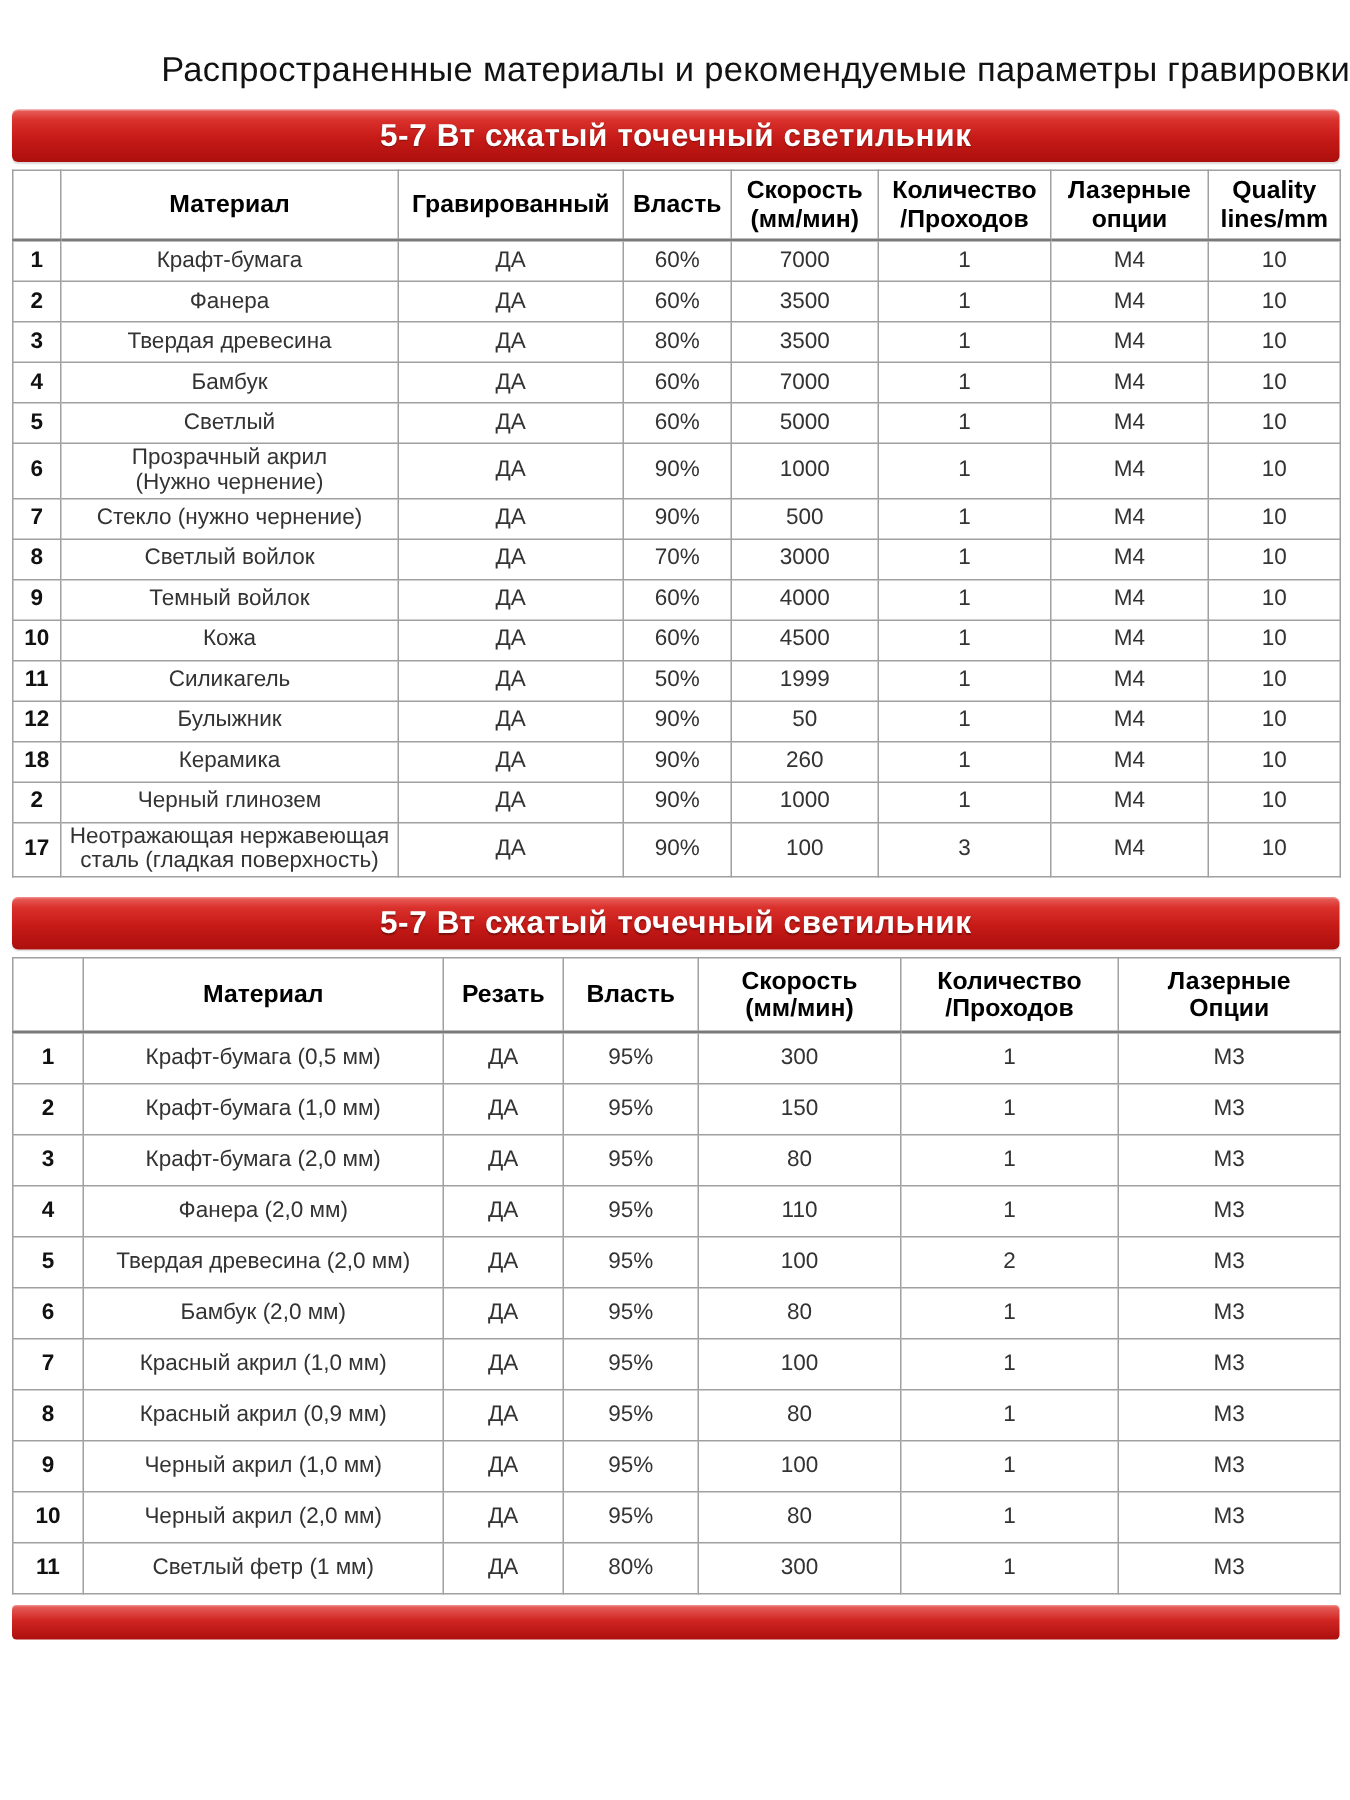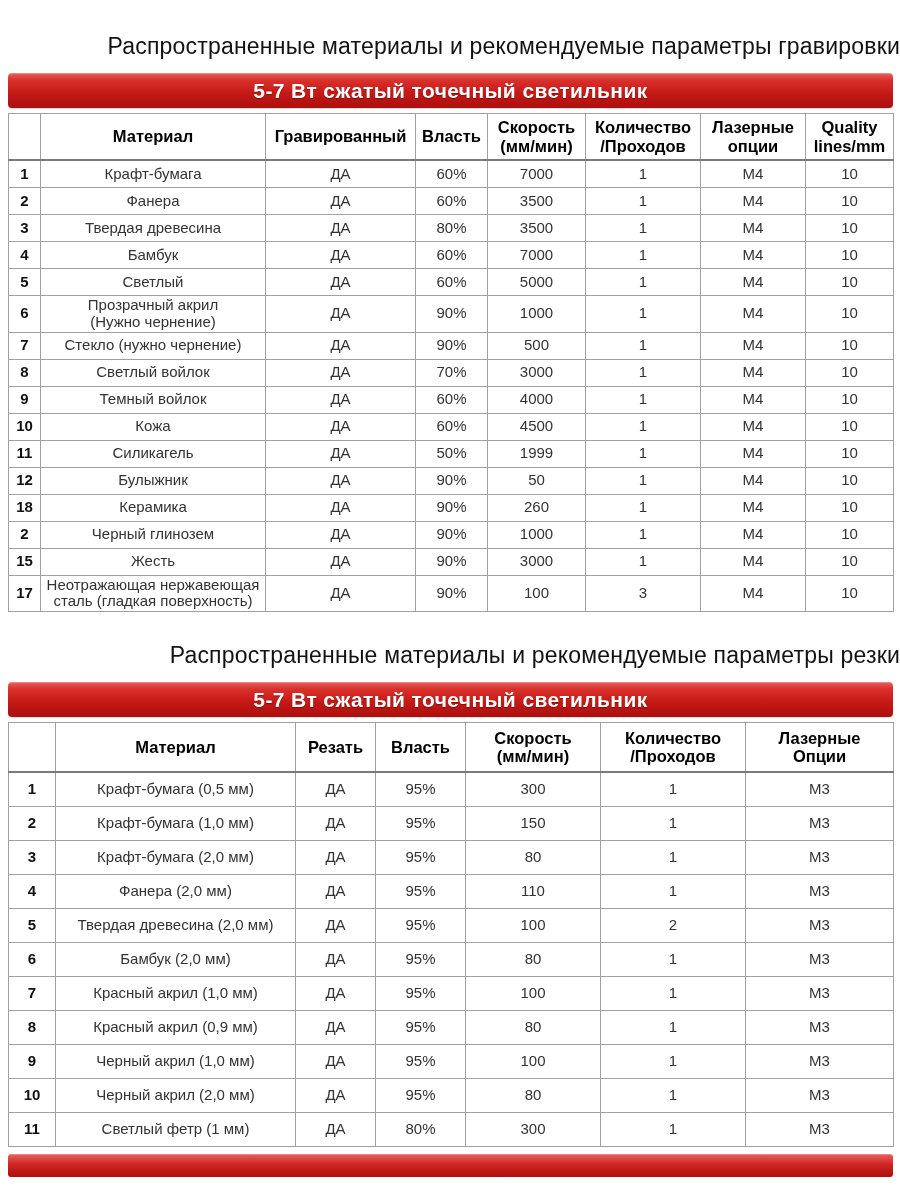--- a/index.html
+++ b/index.html
@@ -249,44 +249,33 @@
           <td class="num">2</td>
           <td>Черный глинозем</td>
           <td>ДА</td>
           <td>90%</td>
           <td>1000</td>
           <td>1</td>
           <td>М4</td>
           <td>10</td>
         </tr>
         <tr>
-          <td class="num">15</td>
-          <td>Жесть</td>
-          <td>ДА</td>
-          <td>90%</td>
-          <td>3000</td>
-          <td>1</td>
-          <td>М4</td>
-          <td>10</td>
-        </tr>
-        <tr>
           <td class="num">17</td>
           <td>Неотражающая нержавеющая
 сталь (гладкая поверхность)</td>
           <td>ДА</td>
           <td>90%</td>
           <td>100</td>
           <td>3</td>
           <td>М4</td>
           <td>10</td>
         </tr>
       </tbody>
     </table>
 
-  <h1 class="section-title title-cutting">Распространенные материалы и рекомендуемые параметры резки</h1>
 
   <div class="banner">
     <span class="banner-label">5-7 Вт сжатый точечный светильник</span>
   </div>
 
   <table class="t-cutting" id="cutting-table">
       <colgroup>
         <col style="width: 47px;">
         <col style="width: 240px;">
         <col style="width: 80px;">

